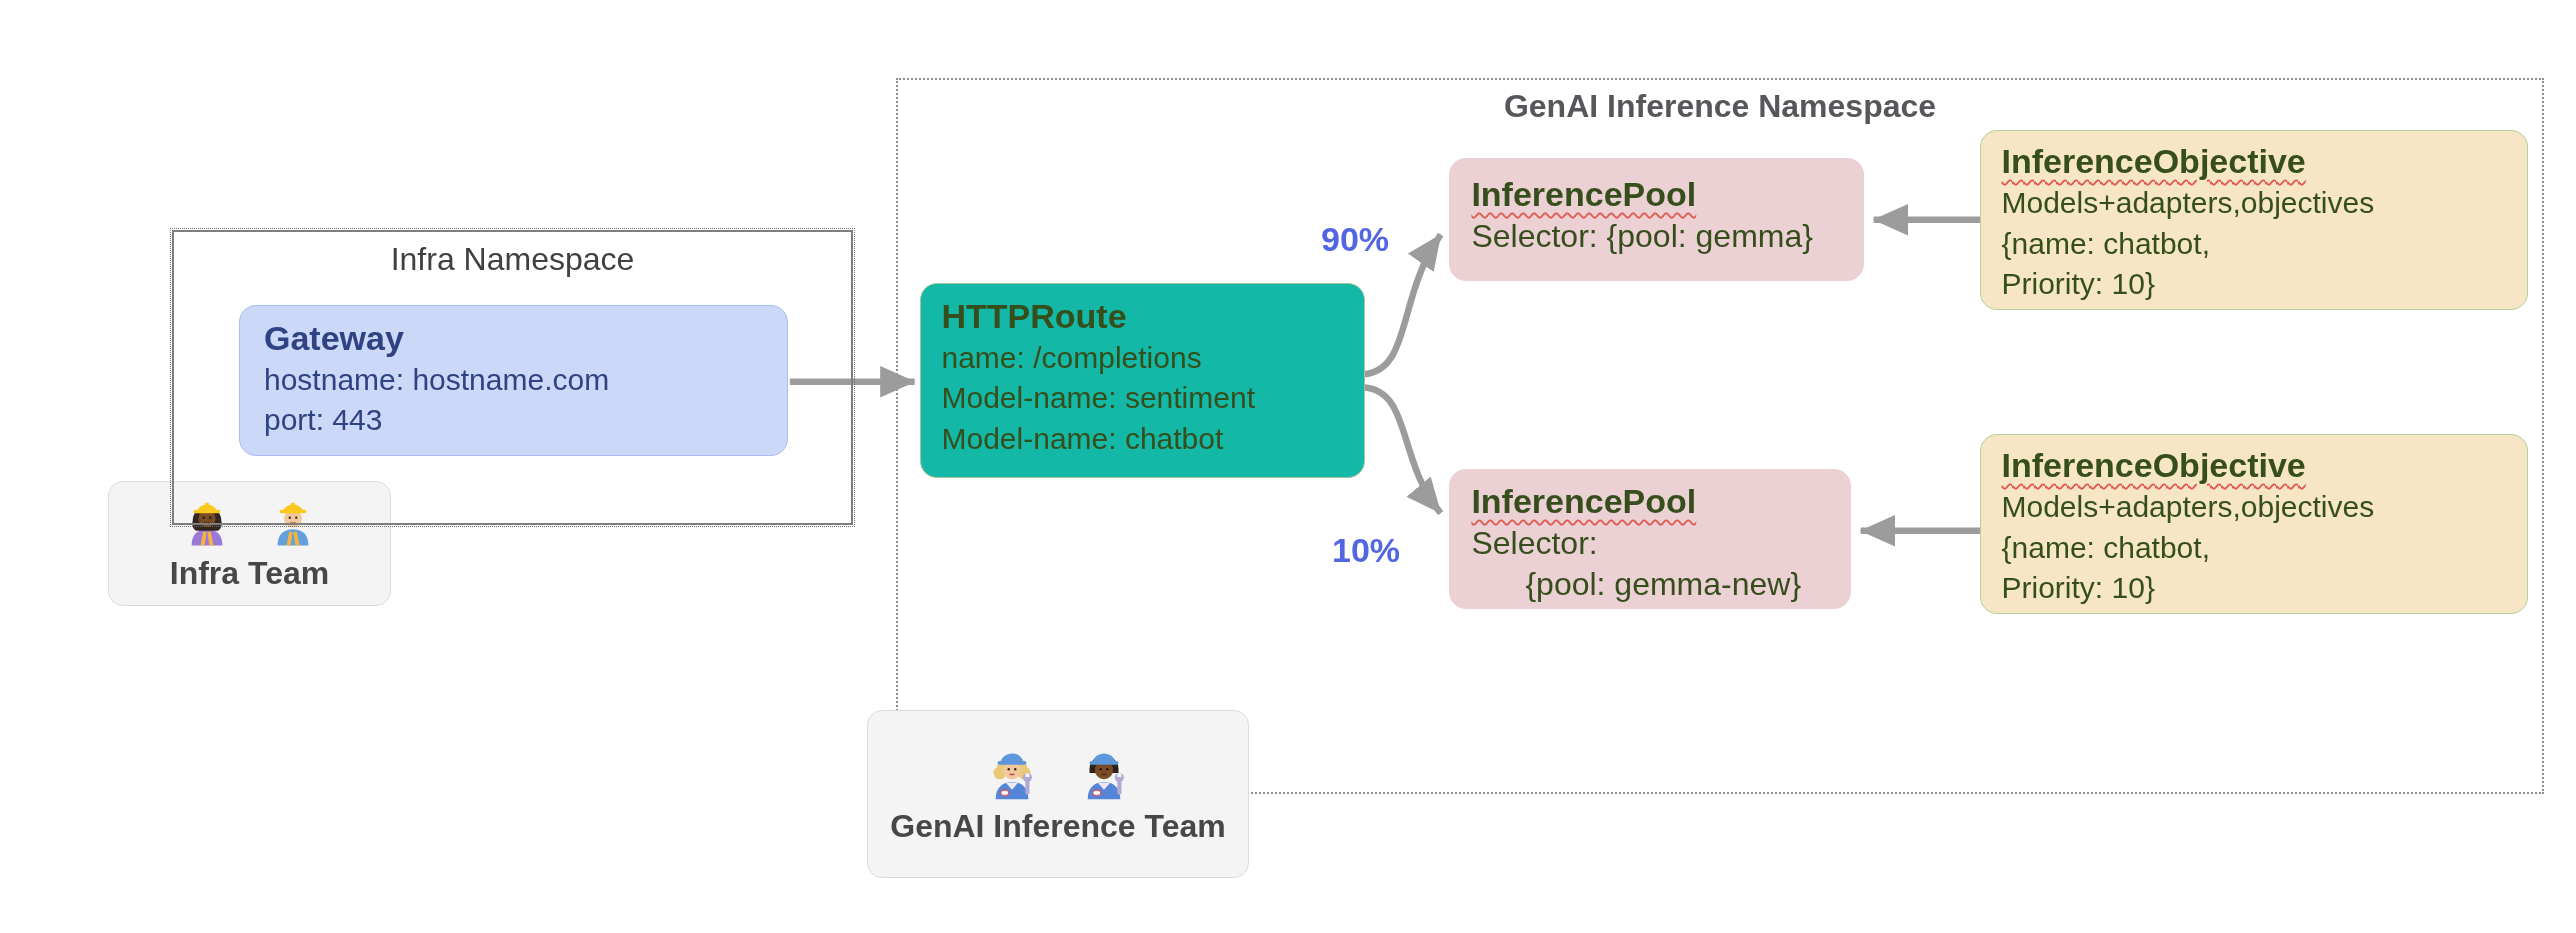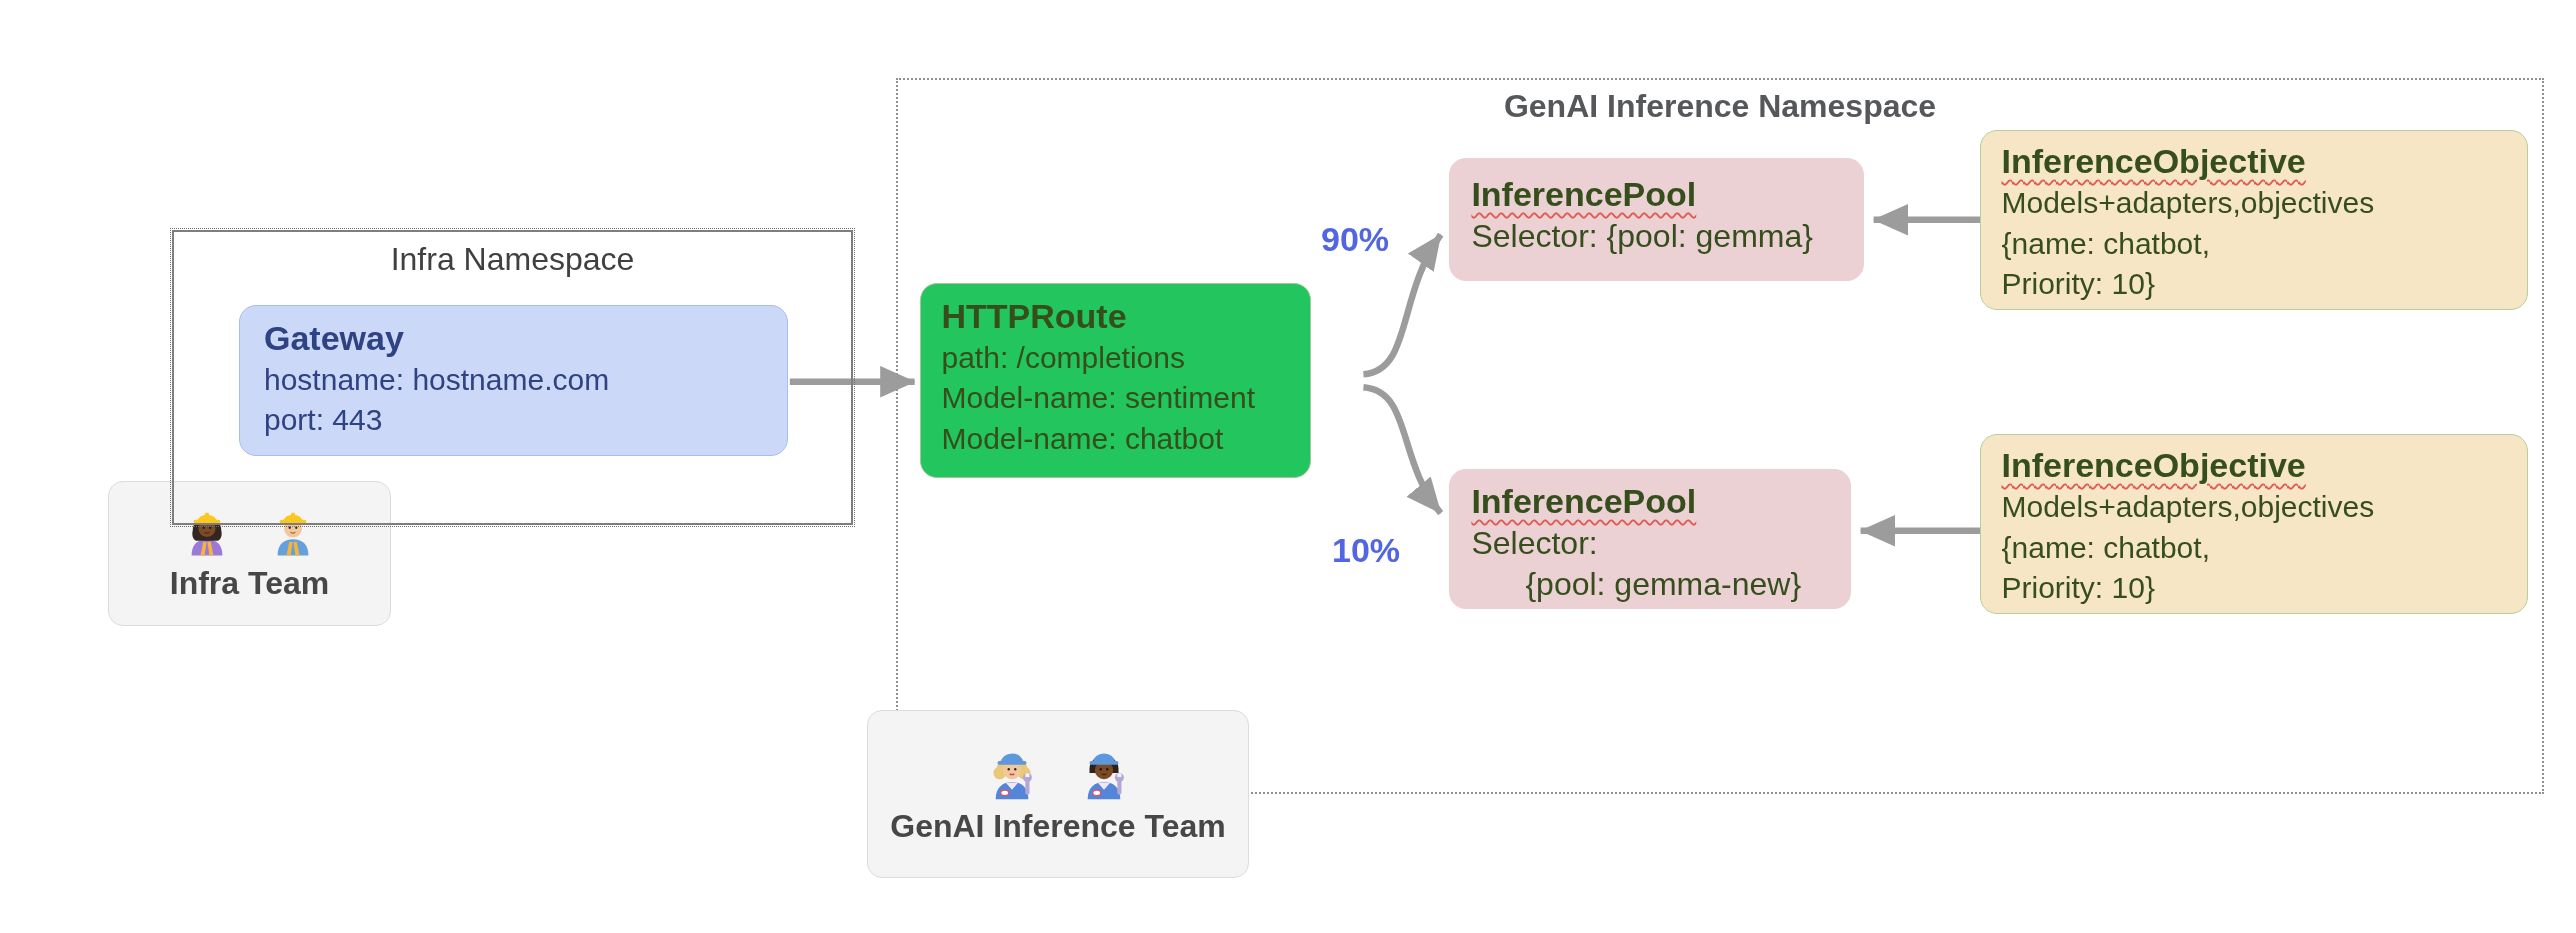--- a/index.html
+++ b/index.html
@@ -23,40 +23,40 @@
   .node{position:absolute;box-sizing:border-box;border-radius:17px;z-index:2;}
   .node-title{font-weight:bold;font-size:34px;line-height:1.25;}
   .squiggle{text-decoration-line:underline;text-decoration-style:wavy;
       text-decoration-color:#e05c52;text-decoration-thickness:1.9px;text-underline-offset:5.6px;}
   .mono{font-family:Liberation Sans, sans-serif;font-size:30px;line-height:1.36;}
   .sansline{font-size:32px;line-height:1.28;}
   .indent{padding-left:54px;}
 
   .gateway{left:239px;top:305px;width:549px;height:151px;background:#cbd8f7;
       border:1.9px solid #a9bdee;padding:11.2px 24px;color:#2f4282;z-index:4;}
-  .route{left:920px;top:283px;width:391px;height:195px;background:#22c55e;
+  .route{left:920px;top:283px;width:445px;height:195px;background:#14b8a6;
       border:1.9px solid #a7c697;padding:11.2px 20.5px;color:#354e1b;}
   .pool-top{left:1449px;top:158px;width:415px;height:123px;background:#ebd1d4;
       padding:15px 22.4px;color:#354e1b;}
   .pool-bottom{left:1449px;top:469px;width:402px;height:140px;background:#ebd1d4;
       padding:11.2px 22.4px;color:#354e1b;}
   .objective{width:548px;height:180px;background:#f6e6c6;border:1.9px solid #b6cf9d;
       padding:9.3px 20.5px;color:#354e1b;}
   .obj-top{left:1980px;top:130px;}
   .obj-bottom{left:1980px;top:434px;}
 
   .pct{position:absolute;font-size:34px;font-weight:bold;color:#5266e2;z-index:2;}
   .pct-top{left:1321px;top:220px;}
   .pct-bottom{left:1332px;top:531px;}
 
   
   .team{position:absolute;background:#f4f4f5;border:1.9px solid #dcdcdc;border-radius:15px;
       box-sizing:border-box;display:flex;flex-direction:column;align-items:center;
       justify-content:center;gap:7.5px;z-index:2;}
-  .team-infra{left:108px;top:481px;width:283px;height:145px;}
+  .team-infra{left:108px;top:481px;width:283px;height:125px;}
   .team-genai{left:867px;top:710px;width:382px;height:168px;}
   .team-label{font-size:32px;font-weight:bold;color:#474747;}
   .icon-row{display:flex;gap:34px;align-items:flex-end;}
   .person{width:58px;height:58px;display:block;}
   .team-infra .person{width:52px;height:52px;}
 </style>
 </head>
 <body>
 
 <div class="canvas">
@@ -84,21 +84,21 @@
 
   <div class="node gateway">
 
     <div class="node-title">Gateway</div>
     <div class="mono">hostname: hostname.com</div>
     <div class="mono">port: 443</div>
   </div>
 
   <div class="node route">
     <div class="node-title">HTTPRoute</div>
-    <div class="mono">path: /completions</div>
+    <div class="mono">name: /completions</div>
     <div class="mono">Model-name: sentiment</div>
     <div class="mono">Model-name: chatbot</div>
   </div>
 
   <div class="pct pct-top">90%</div>
   <div class="pct pct-bottom">10%</div>
 
   <div class="node pool-top">
     <div class="node-title"><span class="squiggle">InferencePool</span></div>
     <div class="sansline">Selector: {pool: gemma}</div>

